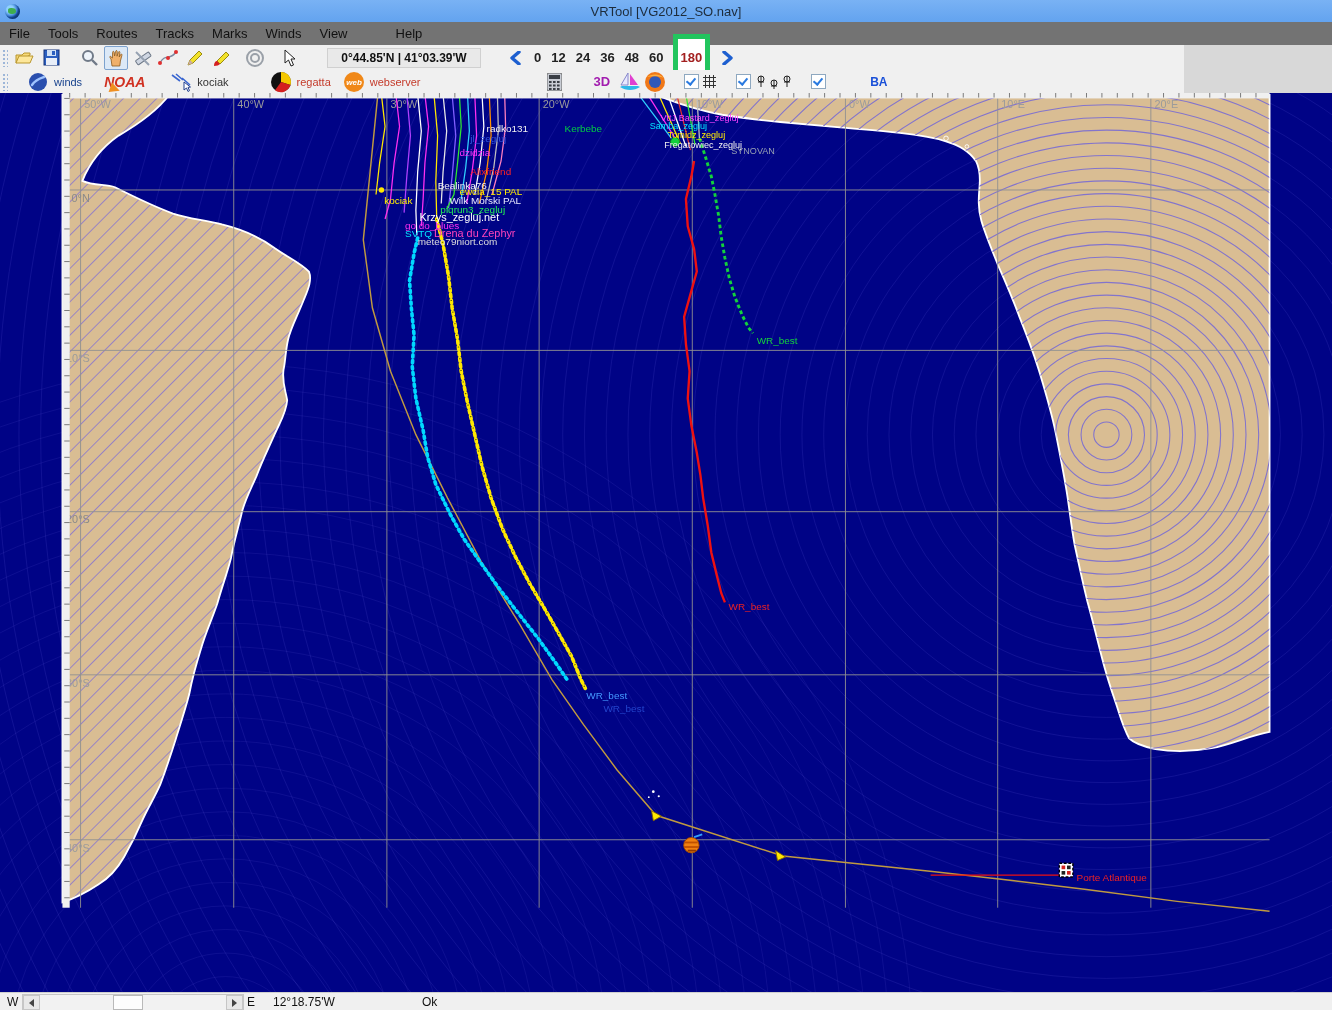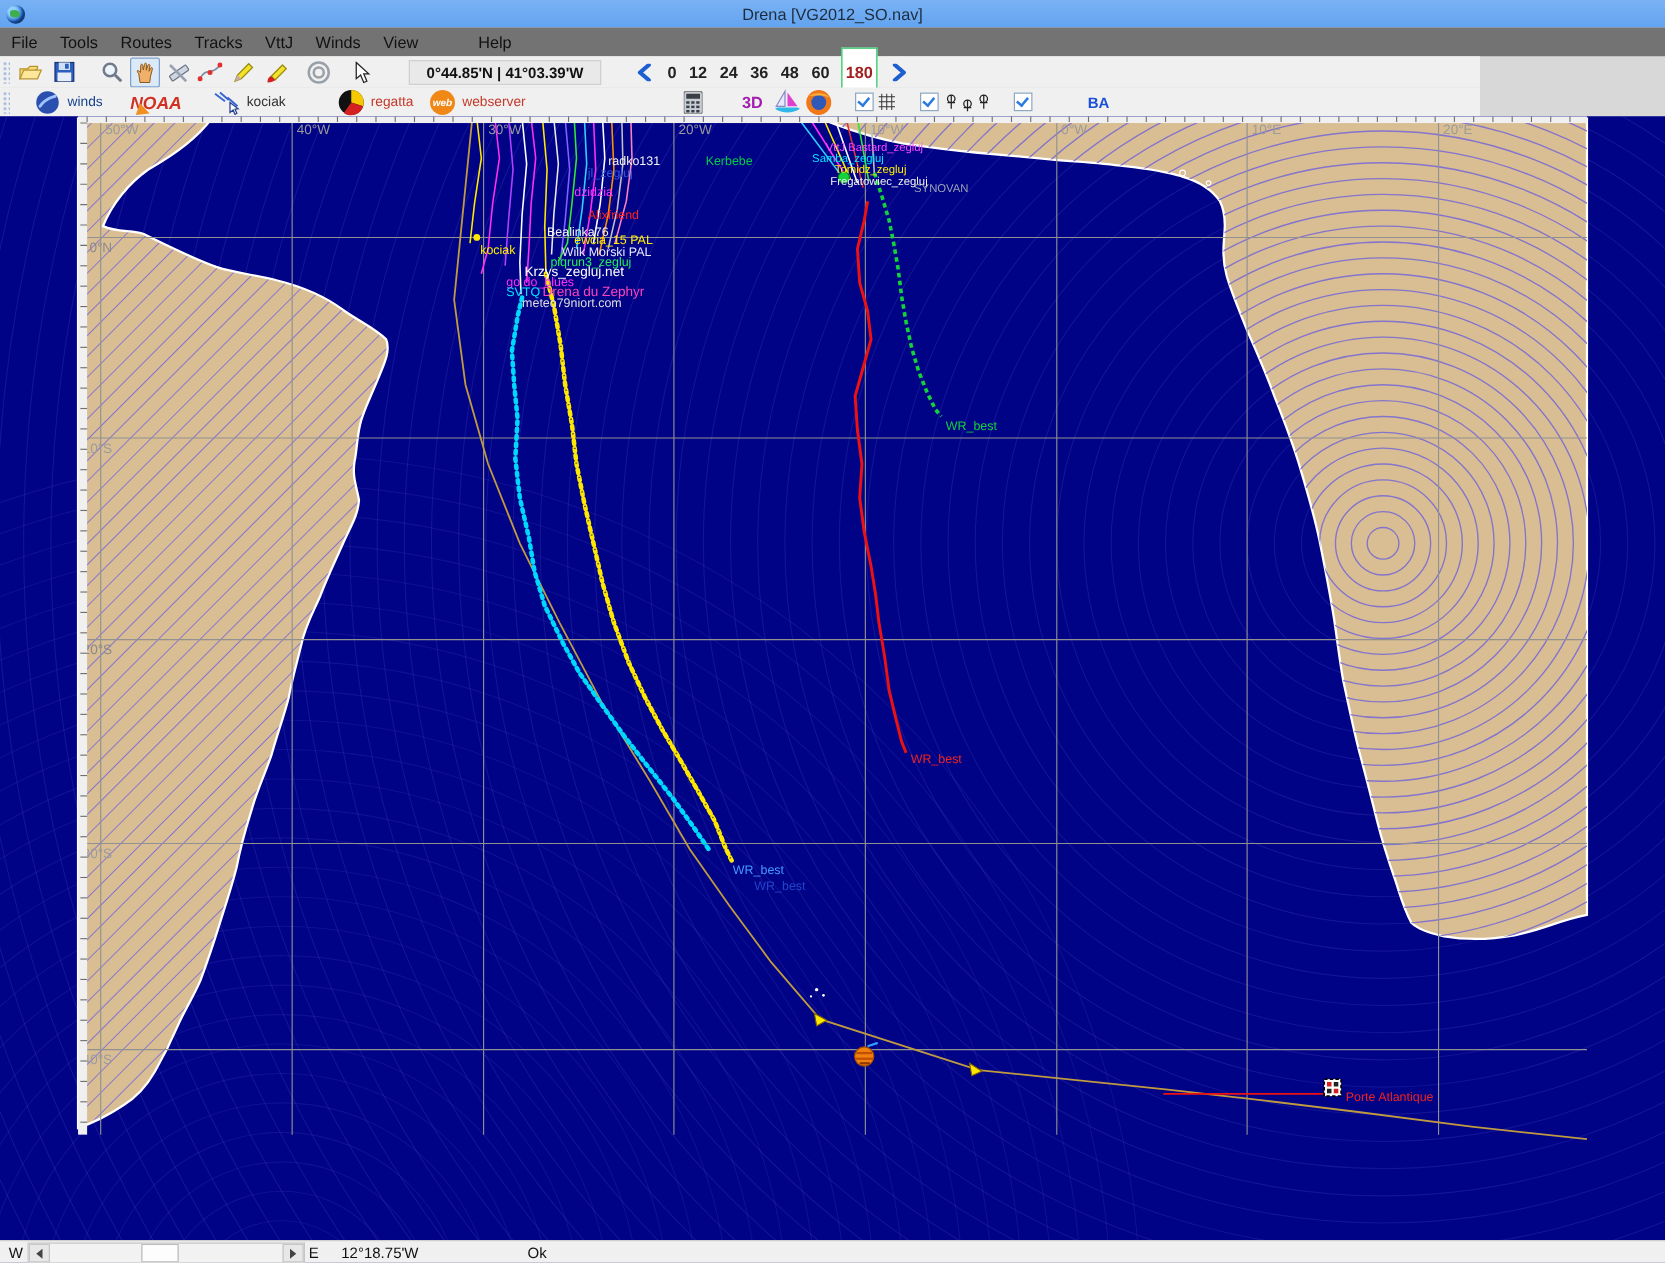--- a/index.html
+++ b/index.html
@@ -21,21 +21,21 @@
   .tb2{top:70px;height:23px;border-bottom:1px solid #d9d9d9;}
   .grip{width:6px;height:18px;margin:0 4px 0 2px;
         background-image:radial-gradient(circle,#9db6d8 1px,transparent 1.2px);
         background-size:4px 4px;}
   .tbtn{width:22px;height:22px;display:flex;align-items:center;justify-content:center;margin:0 1px;border:1px solid transparent;}
   .tbtn.active{border:1px solid #7da2ce;background:#dce9f7;border-radius:2px;}
   .coordbox{margin-left:24px;width:152px;height:18px;background:#e9e9e9;border:1px solid #d0d0d0;
             font-size:12px;font-weight:bold;color:#111;display:flex;align-items:center;justify-content:center;}
   .timebar{display:flex;align-items:center;margin-left:22px;font-size:13px;font-weight:bold;color:#222;}
   .timebar .ts{margin:0 5px;cursor:default;}
-  .timeval{border:1px solid #22c55e;background:#fff;color:#a32020;padding:11px 3px;margin:0 4px;font-weight:bold;}
+  .timeval{border:5px solid #22c55e;background:#fff;color:#a32020;padding:11px 3px;margin:0 4px;font-weight:bold;}
   .chev{width:14px;height:14px;margin:0 6px;}
   .lbl{font-size:11px;margin:0 10px 0 3px;}
   .lbl.blue{color:#16418c;}
   .lbl.red{color:#c43a2a;}
   .noaa{color:#d03020;font-weight:bold;font-style:italic;font-size:14px;margin:0 8px 0 12px;position:relative;}
   .noaa i{position:absolute;left:6px;top:10px;width:0;height:0;border-left:10px solid #f09020;border-top:5px solid transparent;border-bottom:5px solid transparent;transform:rotate(20deg);}
   .threed{color:#a21caf;font-weight:bold;font-size:13px;margin:0 6px 0 26px;}
   .cb{width:13px;height:13px;border:1px solid #8ea8c0;background:#fff;position:relative;margin:0 4px 0 16px;}
   .cb:after{content:"";position:absolute;left:3px;top:1px;width:4px;height:7px;border:solid #2a7ae0;border-width:0 2px 2px 0;transform:rotate(40deg);}
   .gridglyph{width:13px;height:13px;
@@ -53,29 +53,29 @@
   .tri-l{width:0;height:0;border-right:5px solid #444;border-top:4px solid transparent;border-bottom:4px solid transparent;}
   .tri-r{width:0;height:0;border-left:5px solid #444;border-top:4px solid transparent;border-bottom:4px solid transparent;}
   .thumb{position:absolute;left:90px;top:0;width:28px;height:13px;background:#fdfdfd;border:1px solid #b9b9b9;}
   svg text{font-family:"Liberation Sans",sans-serif;}
 </style>
 </head>
 <body>
 
 <div class="titlebar">
   <div class="appicon"></div>
-  <div class="title">Drena [VG2012_SO.nav]</div>
+  <div class="title">VRTool [VG2012_SO.nav]</div>
 </div>
 
 <div class="menubar">
   <span class="mi">File</span>
   <span class="mi">Tools</span>
   <span class="mi">Routes</span>
   <span class="mi">Tracks</span>
-  <span class="mi">VttJ</span>
+  <span class="mi">Marks</span>
   <span class="mi">Winds</span>
   <span class="mi">View</span>
   <span class="mi help">Help</span>
 </div>
 
 <div class="tb tb1">
   <div class="grip"></div>
   <div class="tbtn">
     <svg width="20" height="16">
       <path d="M1 5 L7 5 L9 3 L15 3 L15 5 L1 13 Z" fill="#f7d978" stroke="#b8962e"></path>

